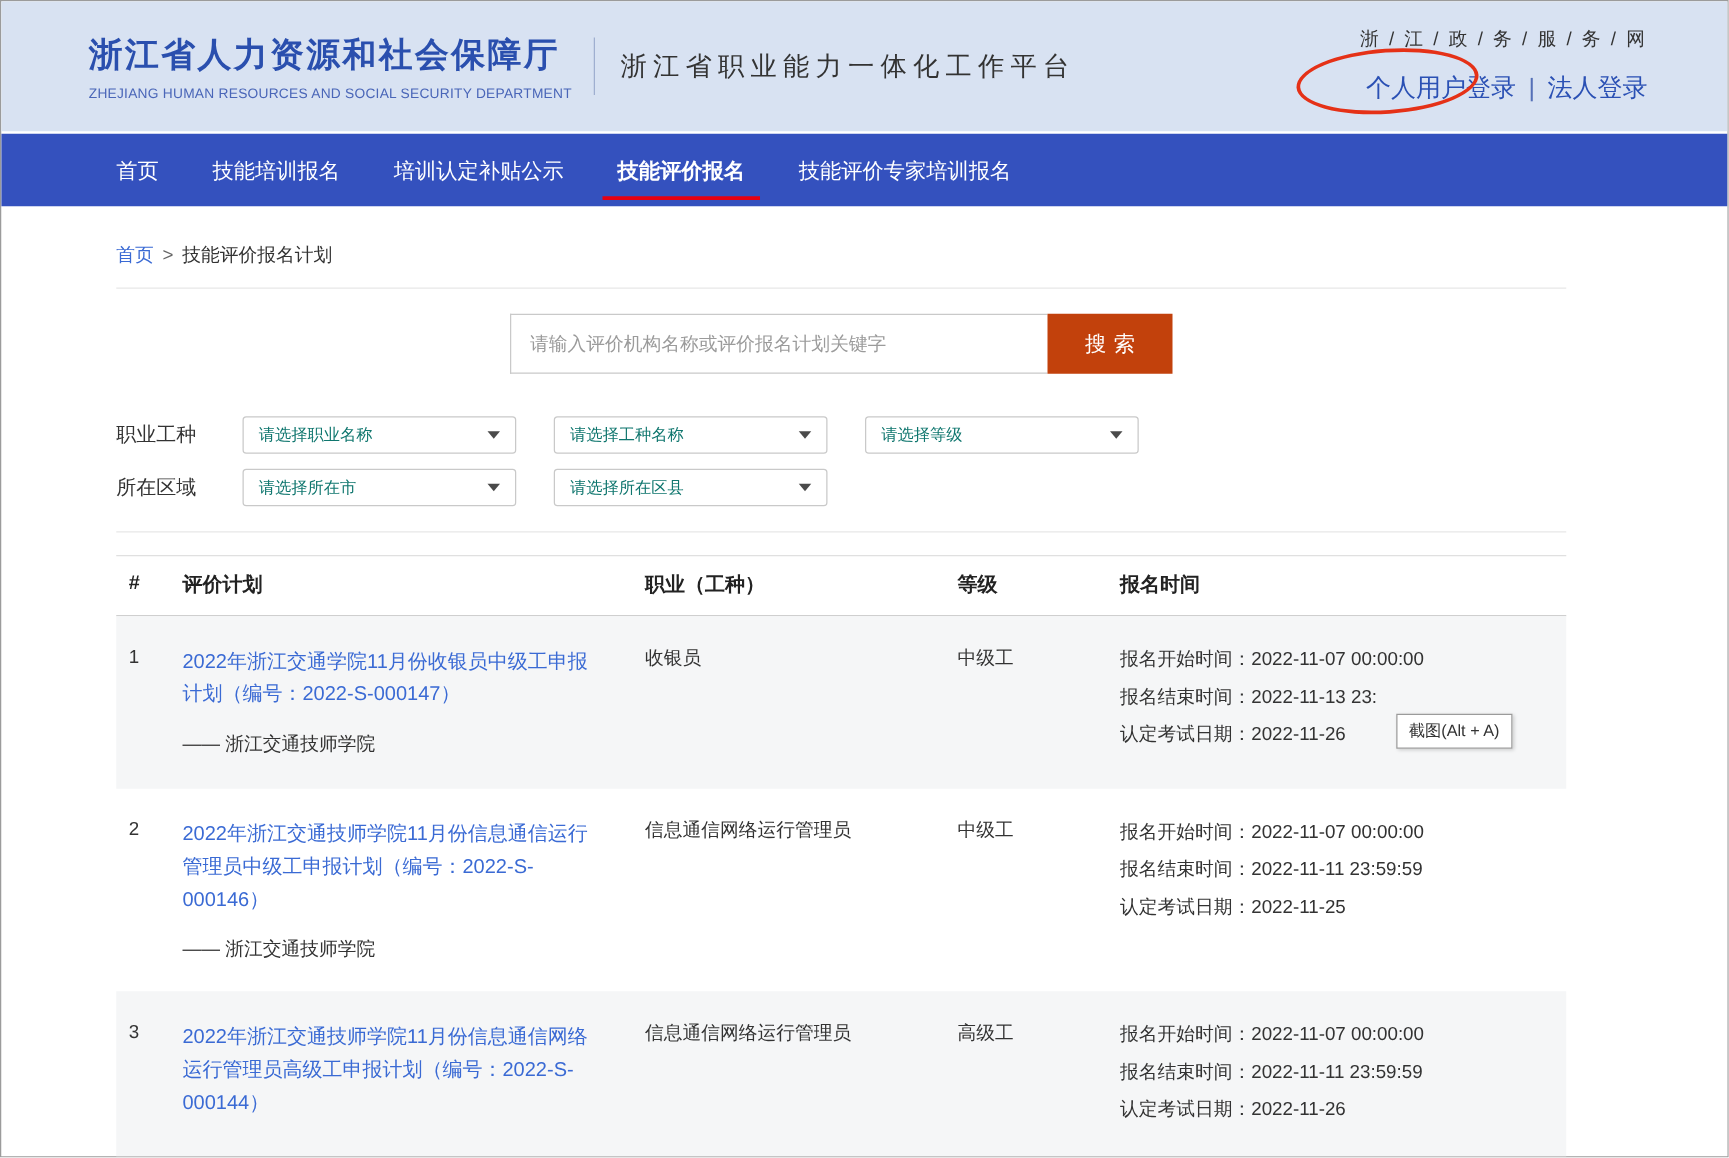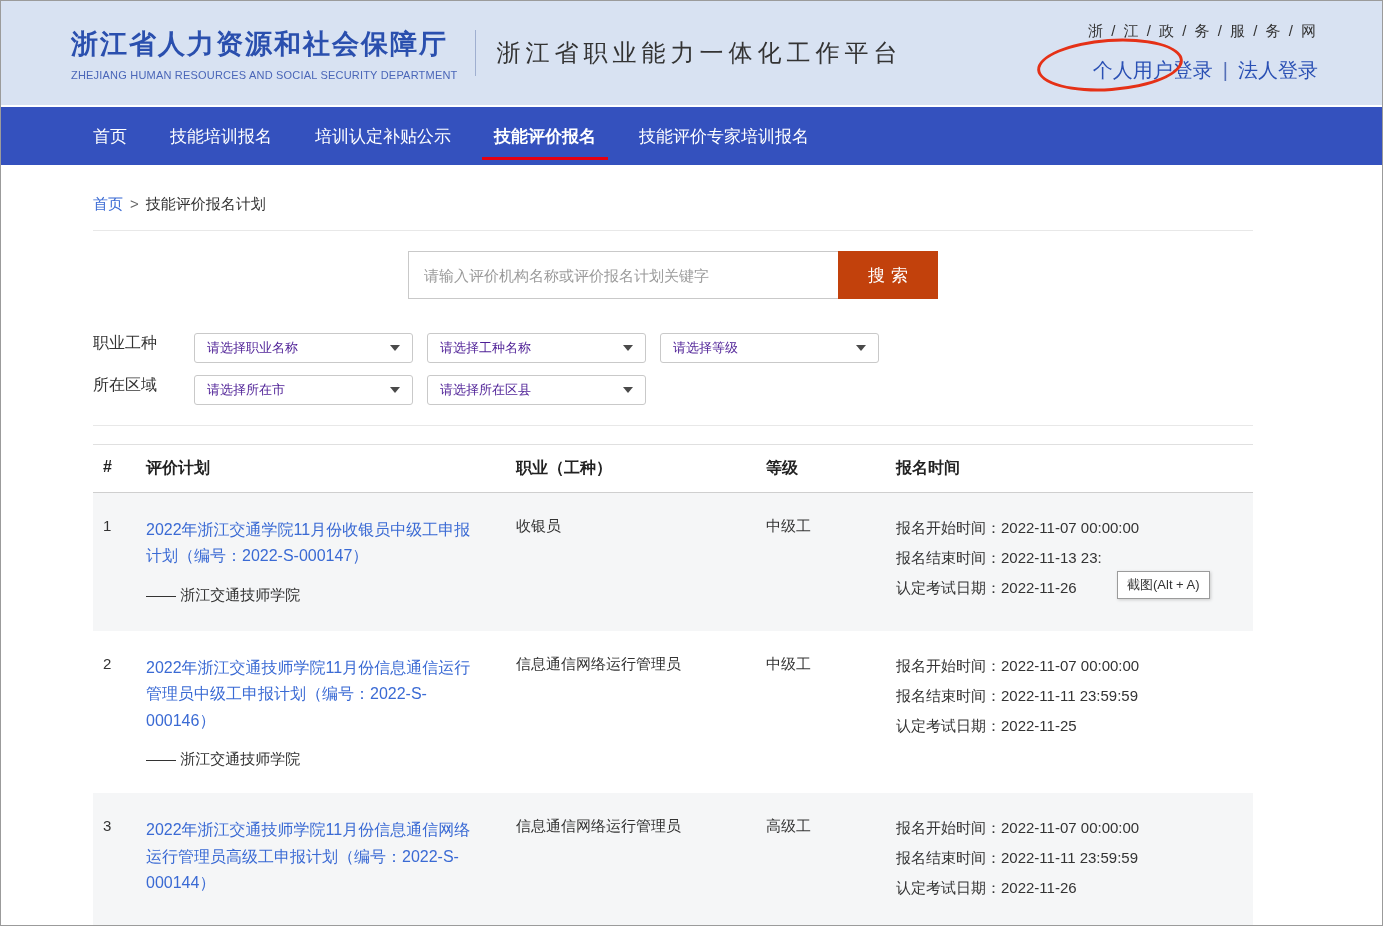--- a/index.html
+++ b/index.html
@@ -7,21 +7,21 @@
   .page {
     position:relative; width:1383px; height:926px;
     border:1px solid #9b9b9b; overflow:hidden; background:#fff;
     font-family:"Liberation Sans","DejaVu Sans",sans-serif;
   }
   
   .site-header { height:104px; background:#d8e2f2; display:flex; align-items:center; padding:0 64px 0 70px; }
   .brand-cn { font-size:27px; font-weight:bold; color:#2a4fae; letter-spacing:2px; white-space:nowrap; }
   .brand-en { font-size:11px; color:#4a66b8; margin-top:7px; letter-spacing:.2px; white-space:nowrap; }
   .vsep { width:1px; height:46px; background:#9fafd0; margin:0 20px 0 18px; flex:none; }
-  .platform-title { font-size:24px; color:#333; letter-spacing:5px; white-space:nowrap; }
+  .platform-title { font-size:21px; color:#333; letter-spacing:5px; white-space:nowrap; }
   .header-right { margin-left:auto; text-align:right; }
   .portal { font-size:15px; color:#333; letter-spacing:2px; white-space:nowrap; }
   .login-row { margin-top:16px; font-size:20px; color:#2a50b4; white-space:nowrap; }
   .login-row a { color:#2a50b4; text-decoration:none; cursor:pointer; }
   .login-sep { margin:0 10px; color:#5570b8; }
   .red-ellipse { position:absolute; left:1036px; top:38px; width:146px; height:52px;
     border:3px solid #e53117; border-radius:50%; transform:rotate(-4deg); pointer-events:none; z-index:6; }
   
   .main-nav { height:58px; background:#3451be; display:flex; align-items:stretch; padding-left:92px; margin-top:2px; }
   .nav-item { color:#fff; font-size:17px; display:flex; align-items:center; margin-right:43px;
@@ -33,25 +33,25 @@
   .breadcrumb { padding:30px 0 16px; border-bottom:1px solid #e8e8e8; font-size:15px; color:#333; }
   .breadcrumb a { color:#3a6ad4; text-decoration:none; cursor:pointer; }
   .breadcrumb .sep { margin:0 7px; color:#666; }
   .search-row { margin-top:20px; display:flex; justify-content:center; }
   .search-input { width:430px; height:48px; border:1px solid #c9c9c9; border-right:none;
     padding:16px 15px; font-size:15px; color:#737373; outline:none; font-family:inherit; }
   .search-input::placeholder { color:#9b9b9b; }
   .search-btn { width:100px; height:48px; background:#c2410c; color:#fff; border:none;
     font-size:17px; letter-spacing:6px; text-indent:6px; cursor:pointer; font-family:inherit; }
   .filters { margin-top:34px; }
-  .filter-row { display:flex; align-items:flex-start; margin-bottom:12px; }
+  .filter-row { display:flex; align-items:center; margin-bottom:12px; }
   .filter-label { width:101px; font-size:16px; color:#333; }
   .select { width:219px; height:30px; border:1px solid #c9c9c9; border-radius:3px; background:#fff;
-    display:flex; align-items:center; justify-content:space-between; padding:0 12px; margin-right:14px;
-    font-size:13px; color:#4c1d95; cursor:pointer; }
+    display:flex; align-items:center; justify-content:space-between; padding:0 12px; margin-right:30px;
+    font-size:13px; color:#0f766e; cursor:pointer; }
   .caret { width:0; height:0; border-left:5px solid transparent; border-right:5px solid transparent;
     border-top:6px solid #4a4a4a; flex:none; margin-left:8px; }
   .filters-divider { border-bottom:1px solid #e8e8e8; margin-top:20px; }
   .summary { margin-top:24px; font-size:14px; color:#666; }
   
   .table { margin-top:18px; }
   .thead { display:grid; grid-template-columns:53px 370px 250px 130px 1fr; padding:13px 0;
     border-top:1px solid #e0e0e0; border-bottom:1px solid #cfcfcf; font-size:16px; font-weight:bold; color:#222; }
   .thead .cell-idx { padding-left:10px; }
   .trow { display:grid; grid-template-columns:53px 370px 250px 130px 1fr; padding:24px 0; font-size:15px; color:#333; }

